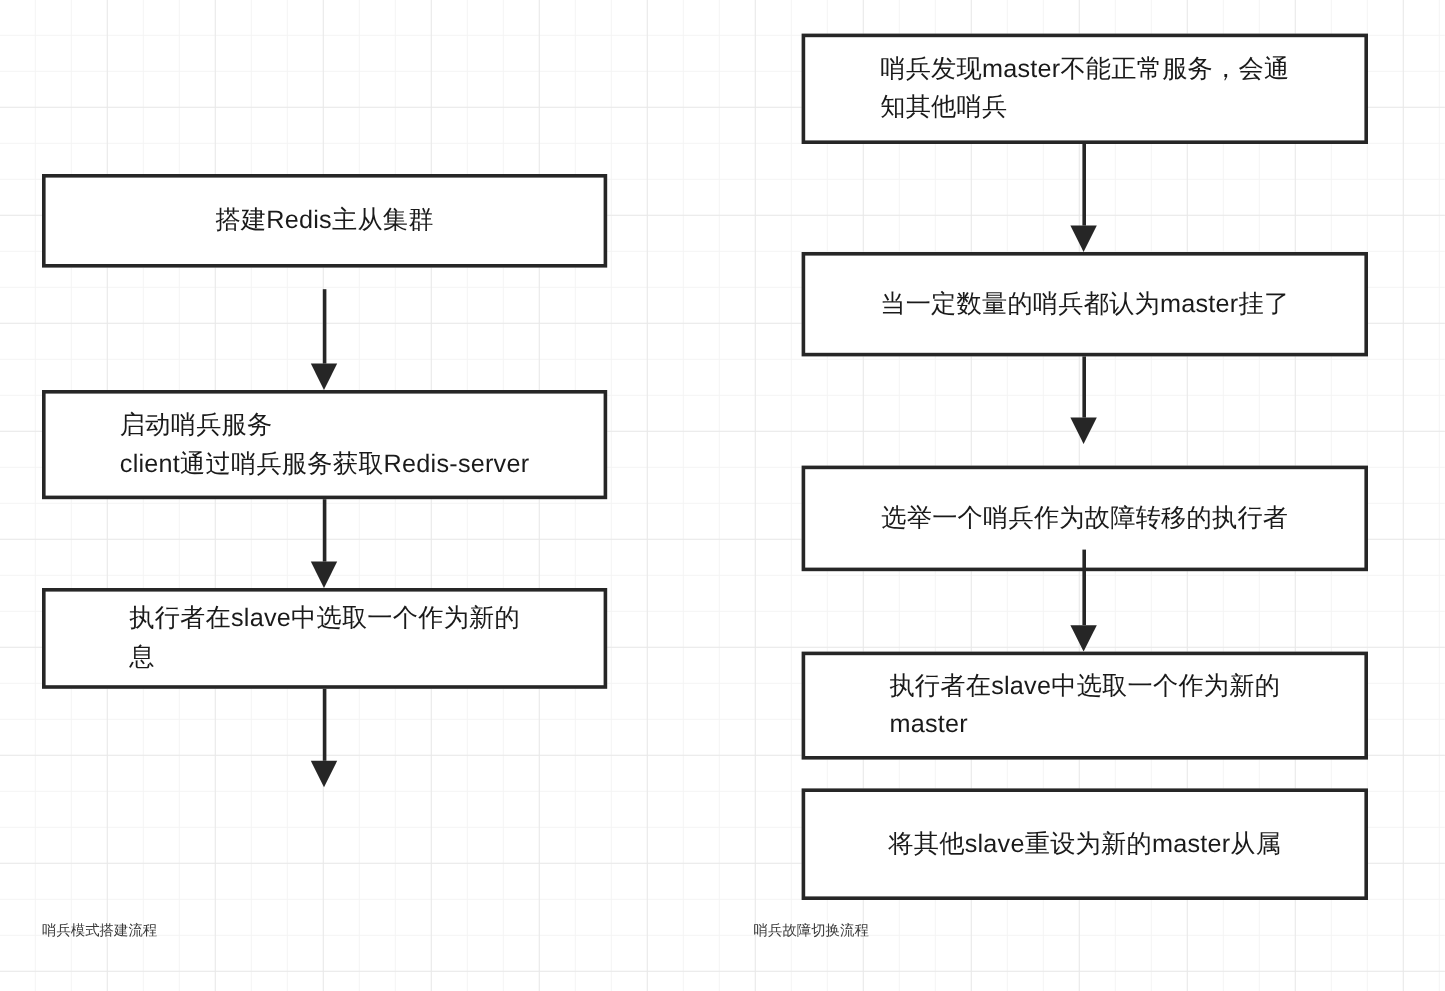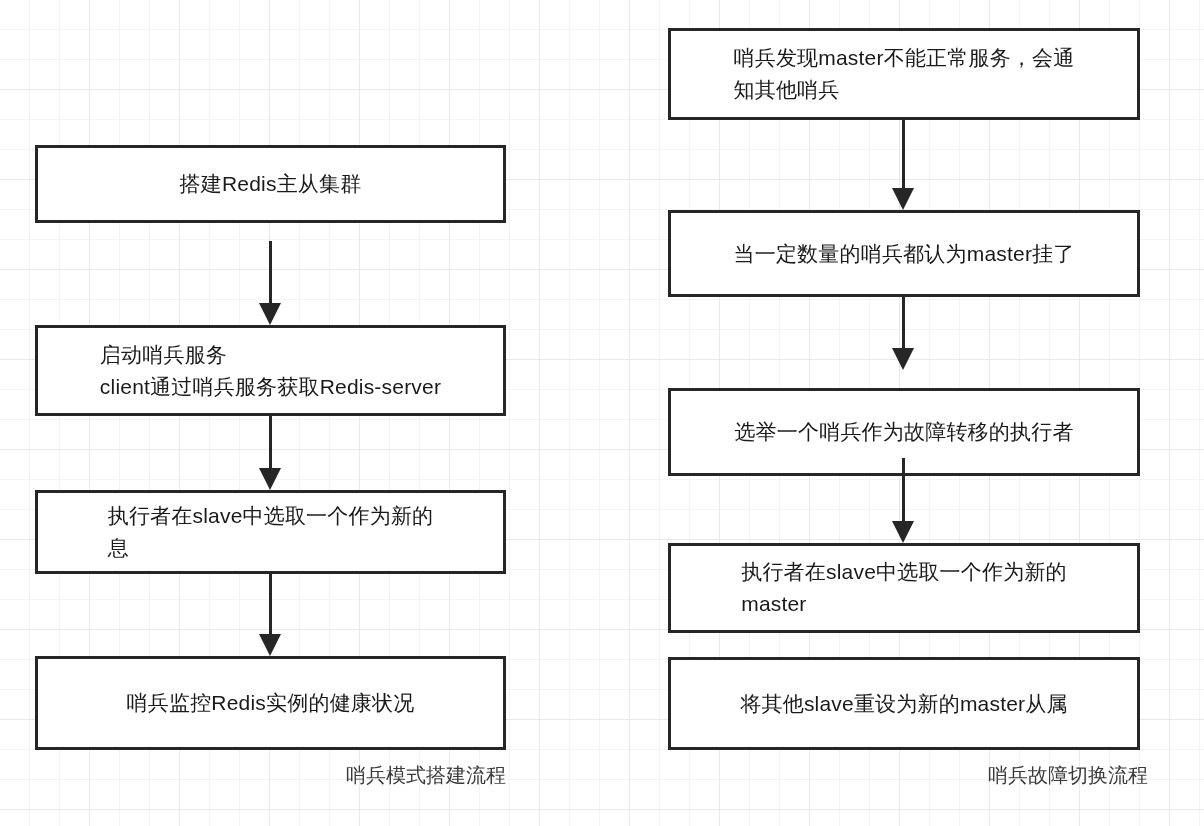--- a/index.html
+++ b/index.html
@@ -72,23 +72,23 @@
     width: 0;
     height: 0;
     border-left: 11px solid transparent;
     border-right: 11px solid transparent;
     border-top: 22px solid #262626;
     margin-left: -11px;
   }
 
   .caption {
     position: absolute;
-    font-size: 20px;
+    font-size: 12px;
     color: #3a3a3a;
-    text-align: right;
+    text-align: left;
     line-height: 26px;
     white-space: nowrap;
   }
 </style>
 </head>
 <body>
 
 <div id="canvas">
 
   <div class="node" style="left:35px; top:145px; width:471px; height:78px;">搭建Redis主从集群</div>
@@ -107,21 +107,20 @@
   </div>
 
   <div class="node" style="left:35px; top:490px; width:471px; height:84px;">执行者在slave中选取一个作为新的
 息</div>
 
   <div class="connector" style="left:270px; top:574px; height:82px;">
     <div class="stem" style="height:60px;"></div>
     <div class="head" style="top:60px;"></div>
   </div>
 
-  <div class="node" style="left:35px; top:656px; width:471px; height:94px;">哨兵监控Redis实例的健康状况</div>
 
   <div class="caption" style="left:35px; top:762px; width:471px;">哨兵模式搭建流程</div>
 
   <div class="node" style="left:668px; top:28px; width:472px; height:92px;">哨兵发现master不能正常服务，会通
 知其他哨兵</div>
 
   <div class="connector" style="left:903px; top:120px; height:90px;">
     <div class="stem" style="height:68px;"></div>
     <div class="head" style="top:68px;"></div>
   </div>
@@ -138,15 +137,15 @@
   <div class="connector" style="left:903px; top:458px; height:85px;">
     <div class="stem" style="height:63px;"></div>
     <div class="head" style="top:63px;"></div>
   </div>
 
   <div class="node" style="left:668px; top:543px; width:472px; height:90px;">执行者在slave中选取一个作为新的
 master</div>
 
   <div class="node" style="left:668px; top:657px; width:472px; height:93px;">将其他slave重设为新的master从属</div>
 
-  <div class="caption" style="left:676px; top:762px; width:472px;font-family:Liberation Serif, serif;">哨兵故障切换流程</div>
+  <div class="caption" style="left:628px; top:762px; width:472px;font-family:Liberation Serif, serif;">哨兵故障切换流程</div>
 
 </div>
 
 </body></html>

